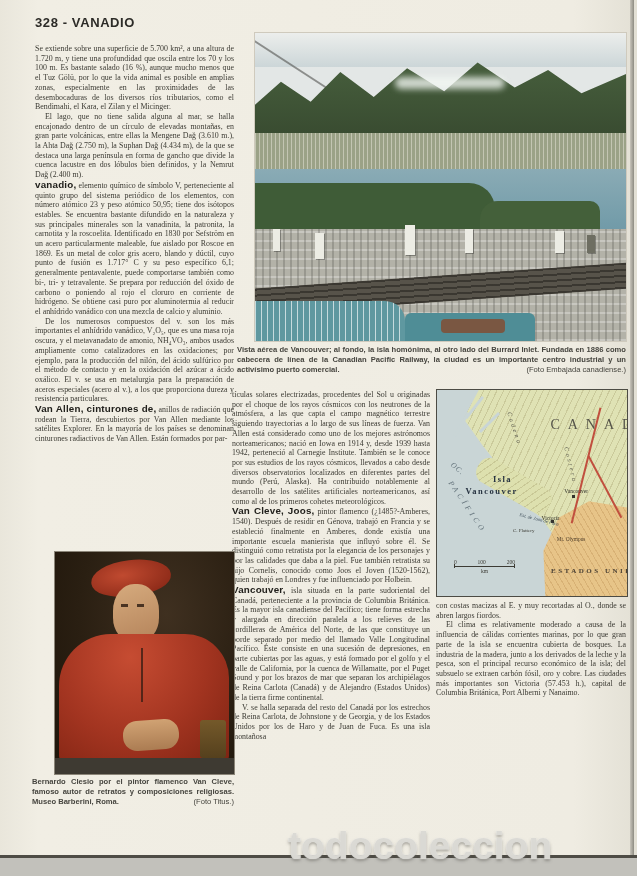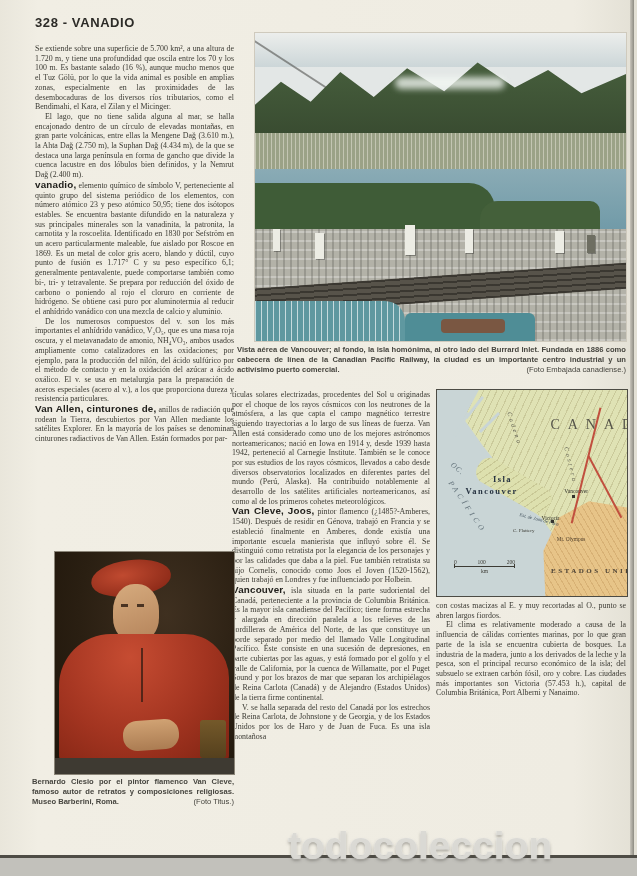--- a/index.html
+++ b/index.html
@@ -216,21 +216,21 @@
       <span>0</span>
       <span>100</span>
       <span>200</span>
     </div>
     <div class="m-scale-bar"></div>
     <div class="m-scale-km">km</div>
   </div>
 </div>
 
 <div class="col col3">
-  <p class="body">con costas macizas al E. y muy recortadas al O., punto se abren largos fiordos.</p>
+  <p class="body">con costas macizas al E. y muy recortadas al O., donde se abren largos fiordos.</p>
   <p class="body indent">El clima es relativamente moderado a causa de la influencia de cálidas corrientes marinas, por lo que gran parte de la isla se encuentra cubierta de bosques. La industria de la madera, junto a los derivados de la leche y la pesca, son el principal recurso económico de la isla; del subsuelo se extraen carbón fósil, oro y cobre. Las ciudades más importantes son Victoria (57.453 h.), capital de Columbia Británica, Port Alberni y Nanaimo.</p>
 </div>
 
 <div class="abs portrait">
   <div class="pt-beret"></div>
   <div class="pt-face"></div>
   <div class="pt-eyes"></div>
   <div class="pt-robe"></div>
   <div class="pt-cord"></div>
   <div class="pt-hands"></div>

